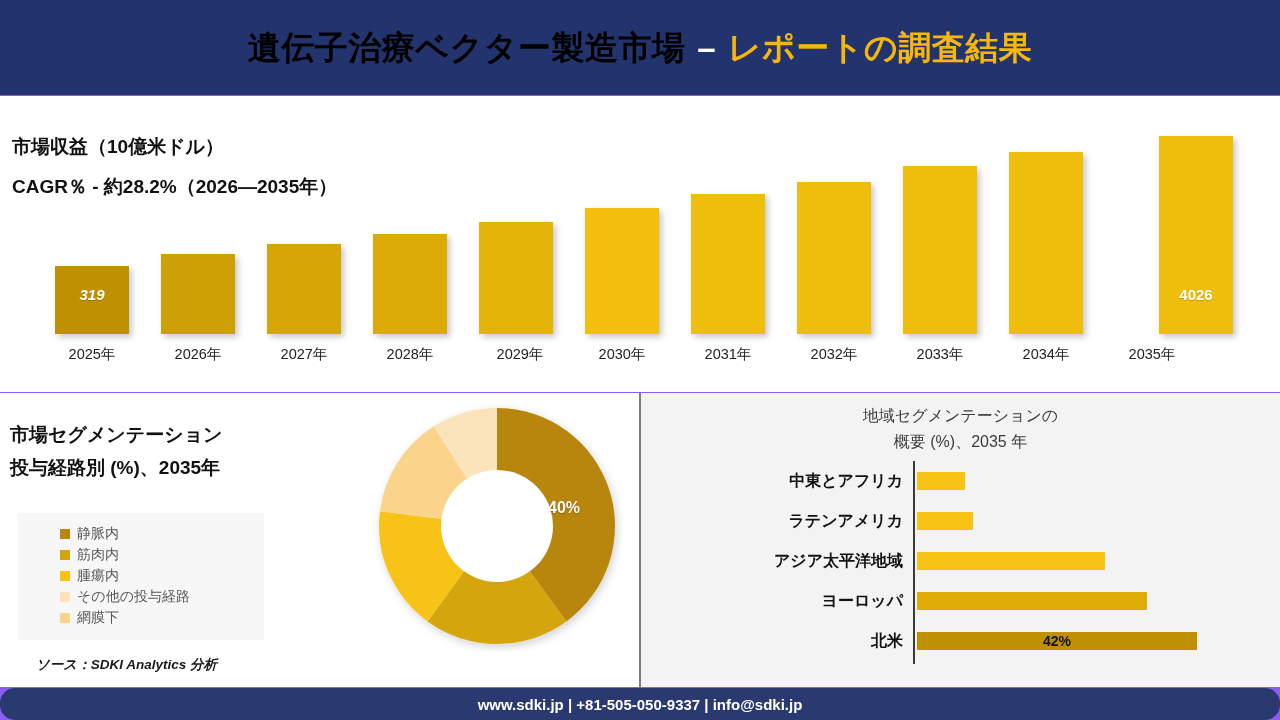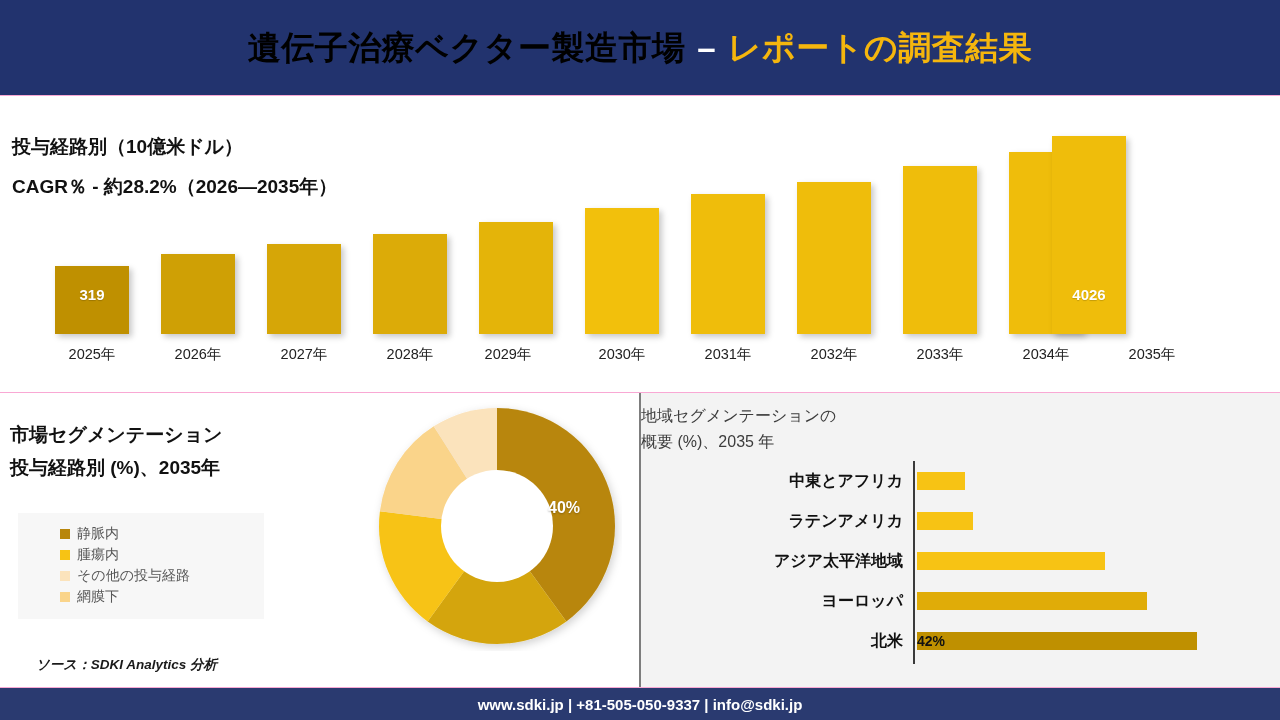--- a/index.html
+++ b/index.html
@@ -11,21 +11,21 @@
     width: 1280px;
     height: 720px;
     font-family: "Liberation Sans", "DejaVu Sans", sans-serif;
     overflow: hidden;
     position: relative;
   }
   .page {
     width: 1280px;
     height: 720px;
     position: relative;
-    background: #f9a8d4;
+    background: #8b5cf6;
   }
 
   
   .header-band {
     position: absolute;
     left: 0; top: 0;
     width: 1280px;
     height: 95px;
     background: #22336e;
     display: flex;
@@ -207,21 +207,21 @@
     color: #ffffff;
     text-shadow: 0 1px 2px rgba(0,0,0,0.25);
   }
 
   
   .region-title {
     position: absolute;
     left: 0;
     top: 10px;
     width: 639px;
-    text-align: left;
+    text-align: center;
     font-size: 16px;
     color: #3c3c3c;
     line-height: 26px;
   }
   .region-chart {
     position: absolute;
     left: 0;
     top: 68px;
     width: 507px;
     height: 215px;
@@ -253,80 +253,81 @@
   }
   .region-bar {
     height: 18px;
     position: relative;
     margin-left: 2px;
   }
   .region-bar-value {
     position: absolute;
     left: 0;
     width: 100%;
-    text-align: left;
+    text-align: center;
     top: 1px;
     font-size: 14px;
     font-weight: bold;
     color: #111111;
   }
 
   
   .footer-band {
     position: absolute;
     left: 0; top: 688px;
     width: 1280px;
     height: 32px;
     background: #2a3a70;
     display: flex;
     align-items: center;
     justify-content: center;
+    border-radius: 15px;
   }
   .footer-text {
     color: #ffffff;
     font-size: 15px;
     font-weight: bold;
   }
 </style>
 </head>
 <body>
 
 <div class="page">
 
   <div class="header-band">
     <div class="header-title">
       <span>遺伝子治療ベクター製造市場</span><span class="title-dash"> – </span><span class="title-accent">レポートの調査結果</span>
     </div>
   </div>
 
   <div class="top-section">
     <div class="rev-labels">
-      <div class="rev-line1">投与経路別（10億米ドル）</div>
+      <div class="rev-line1">市場収益（10億米ドル）</div>
       <div class="rev-line2">CAGR％ - 約28.2%（2026―2035年）</div>
     </div>
     <div class="bars-area">
         <div class="bar-xlabel" style="left: -11px;">2025年</div>
         <div class="bar-col" style="left: 0px;">
-          <div class="bar-rect" style="height: 68px; background: linear-gradient(rgb(191, 144, 0) 0%, rgb(191, 144, 0) 55%, rgb(191, 144, 0) 100%);">
+          <div class="bar-rect" style="height: 68px; background: linear-gradient(rgb(191, 144, 0) 0%, rgb(191, 144, 0) 55%, rgb(191, 144, 0) 100%); font-style: italic;">
             <div class="bar-value" style="top: 20px;">319</div>
           </div>
         </div>
         <div class="bar-xlabel" style="left: 95px;">2026年</div>
         <div class="bar-col" style="left: 106px;">
           <div class="bar-rect" style="height: 80px; background: linear-gradient(rgb(207, 160, 5) 0%, rgb(207, 160, 5) 55%, rgb(207, 160, 5) 100%);"></div>
         </div>
         <div class="bar-xlabel" style="left: 201px;">2027年</div>
         <div class="bar-col" style="left: 212px;">
           <div class="bar-rect" style="height: 90px; background: linear-gradient(rgb(214, 166, 7) 0%, rgb(214, 166, 7) 55%, rgb(214, 166, 7) 100%);"></div>
         </div>
         <div class="bar-xlabel" style="left: 307px;">2028年</div>
         <div class="bar-col" style="left: 318px;">
           <div class="bar-rect" style="height: 100px; background: linear-gradient(rgb(220, 171, 8) 0%, rgb(220, 171, 8) 55%, rgb(220, 171, 8) 100%);"></div>
         </div>
-        <div class="bar-xlabel" style="left: 405px;">2029年</div>
+        <div class="bar-xlabel" style="left: 417px;">2029年</div>
         <div class="bar-col" style="left: 424px;">
           <div class="bar-rect" style="height: 112px; background: linear-gradient(rgb(228, 180, 9) 0%, rgb(228, 180, 9) 55%, rgb(228, 180, 9) 100%);"></div>
         </div>
         <div class="bar-xlabel" style="left: 519px;">2030年</div>
         <div class="bar-col" style="left: 530px;">
           <div class="bar-rect" style="height: 126px; background: linear-gradient(rgb(242, 192, 12) 0%, rgb(242, 192, 12) 55%, rgb(242, 192, 12) 100%);"></div>
         </div>
         <div class="bar-xlabel" style="left: 625px; margin-top: 32px;">2031年</div>
         <div class="bar-col" style="left: 636px;">
           <div class="bar-rect" style="height: 140px; background: linear-gradient(rgb(239, 189, 11) 0%, rgb(239, 189, 11) 55%, rgb(239, 189, 11) 100%);"></div>
@@ -337,41 +338,45 @@
         </div>
         <div class="bar-xlabel" style="left: 837px;">2033年</div>
         <div class="bar-col" style="left: 848px;">
           <div class="bar-rect" style="height: 168px; background: linear-gradient(rgb(239, 189, 11) 0%, rgb(239, 189, 11) 55%, rgb(239, 189, 11) 100%);"></div>
         </div>
         <div class="bar-xlabel" style="left: 943px;">2034年</div>
         <div class="bar-col" style="left: 954px;">
           <div class="bar-rect" style="height: 182px; background: linear-gradient(rgb(239, 189, 11) 0%, rgb(239, 189, 11) 55%, rgb(239, 189, 11) 100%);"></div>
         </div>
         <div class="bar-xlabel" style="left: 1049px;">2035年</div>
-        <div class="bar-col" style="left: 997px; justify-content: flex-end;">
+        <div class="bar-col" style="left: 1104px; justify-content: flex-end;">
           <div class="bar-rect" style="height: 198px; background: linear-gradient(rgb(239, 189, 11) 0%, rgb(239, 189, 11) 55%, rgb(239, 189, 11) 100%);">
             <div class="bar-value" style="top: 150px;">4026</div>
           </div>
         </div>
       </div>
     <div class="top-divider"></div>
   </div>
 
   <div class="bottom-section">
 
     <div class="bottom-left">
       <div class="seg-title">
         <div>市場セグメンテーション</div>
         <div>投与経路別 (%)、2035年</div>
       </div>
 
       <div class="legend-box">
           <div class="legend-row">
             <span class="legend-swatch" style="background: rgb(184, 134, 11);"></span>
             <span class="legend-label">静脈内</span>
+          </div>
+          <div class="legend-row">
+            <span class="legend-swatch" style="background: rgb(212, 165, 10);"></span>
+            <span class="legend-label">筋肉内</span>
           </div>
           <div class="legend-row">
             <span class="legend-swatch" style="background: rgb(247, 195, 20);"></span>
             <span class="legend-label">腫瘍内</span>
           </div>
           <div class="legend-row">
             <span class="legend-swatch" style="background: rgb(251, 227, 188);"></span>
             <span class="legend-label">その他の投与経路</span>
           </div>
           <div class="legend-row">

